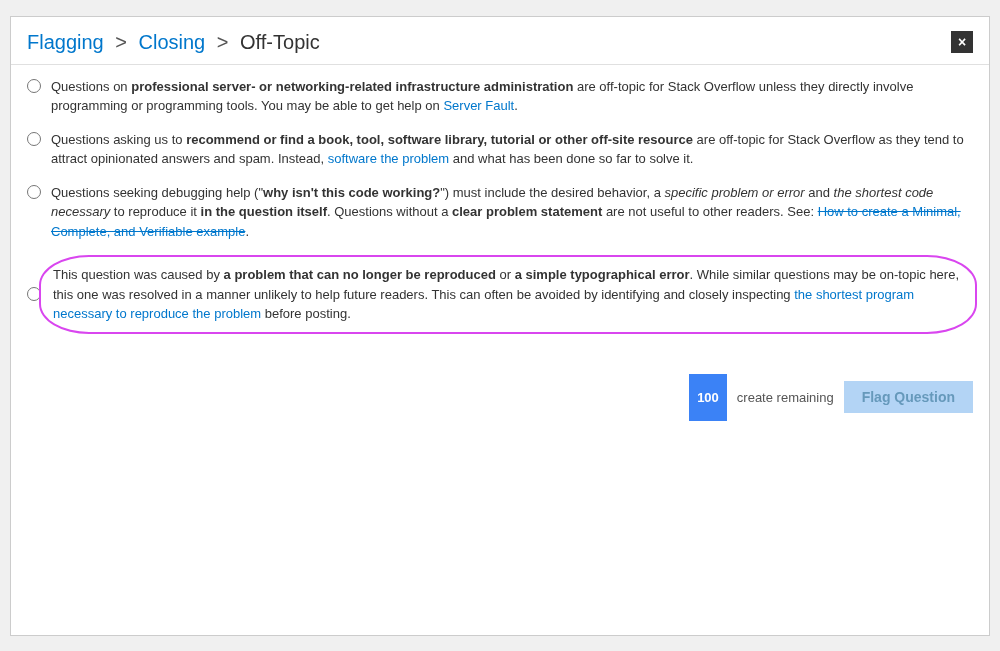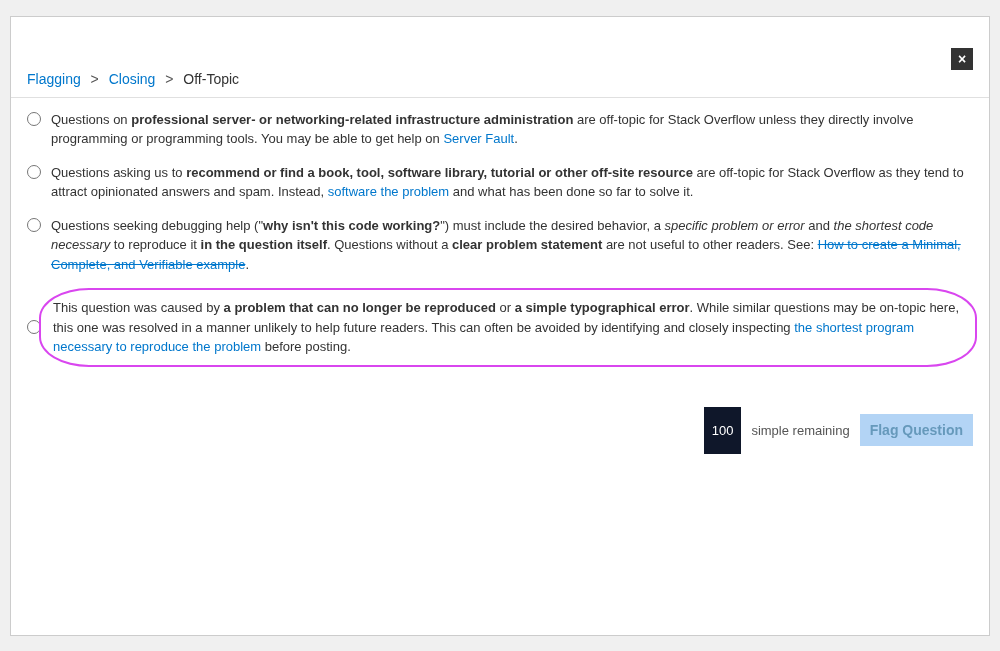--- a/index.html
+++ b/index.html
@@ -23,23 +23,22 @@
     }
     .dialog-header {
       background: #fff;
       padding: 14px 16px 10px 16px;
       border-bottom: 1px solid #e0e0e0;
       display: flex;
       align-items: center;
       justify-content: space-between;
     }
     .breadcrumb {
-      font-size: 14px;
+      font-size: 20px;
       color: #333;
-      margin-top: 40px;
     }
     .breadcrumb a {
       color: #07c;
       text-decoration: none;
     }
     .breadcrumb .sep {
       margin: 0 6px;
       color: #555;
     }
     .breadcrumb .current {
@@ -92,35 +91,35 @@
       margin-right: -4px;
     }
     .dialog-footer {
       display: flex;
       justify-content: flex-end;
       align-items: center;
       padding: 10px 16px 16px 16px;
       gap: 10px;
     }
     .flags-badge {
-      background: #0f172a;
+      background: #3b82f6;
       color: #fff;
-      font-weight: normal;
+      font-weight: bold;
       padding: 16px 8px;
       font-size: 13px;
     }
     .flags-label {
       color: #555;
       font-size: 13px;
     }
     .flag-btn {
       background: #b3d4f5;
       color: #6699bb;
       border: none;
-      padding: 8px 10px;
+      padding: 8px 18px;
       font-size: 14px;
       cursor: pointer;
       font-weight: bold;
     }
   </style>
 </head>
 <body>
 
 <div class="dialog">
   <div class="dialog-header">
@@ -166,16 +165,16 @@
         </div>
       </div>
     </div>
 
 
 
   </div>
 
   <div class="dialog-footer">
     <span class="flags-badge">100</span>
-    <span class="flags-label">simple remaining</span>
+    <span class="flags-label">create remaining</span>
     <button class="flag-btn">Flag Question</button>
   </div>
 </div>
 
 </body></html>

